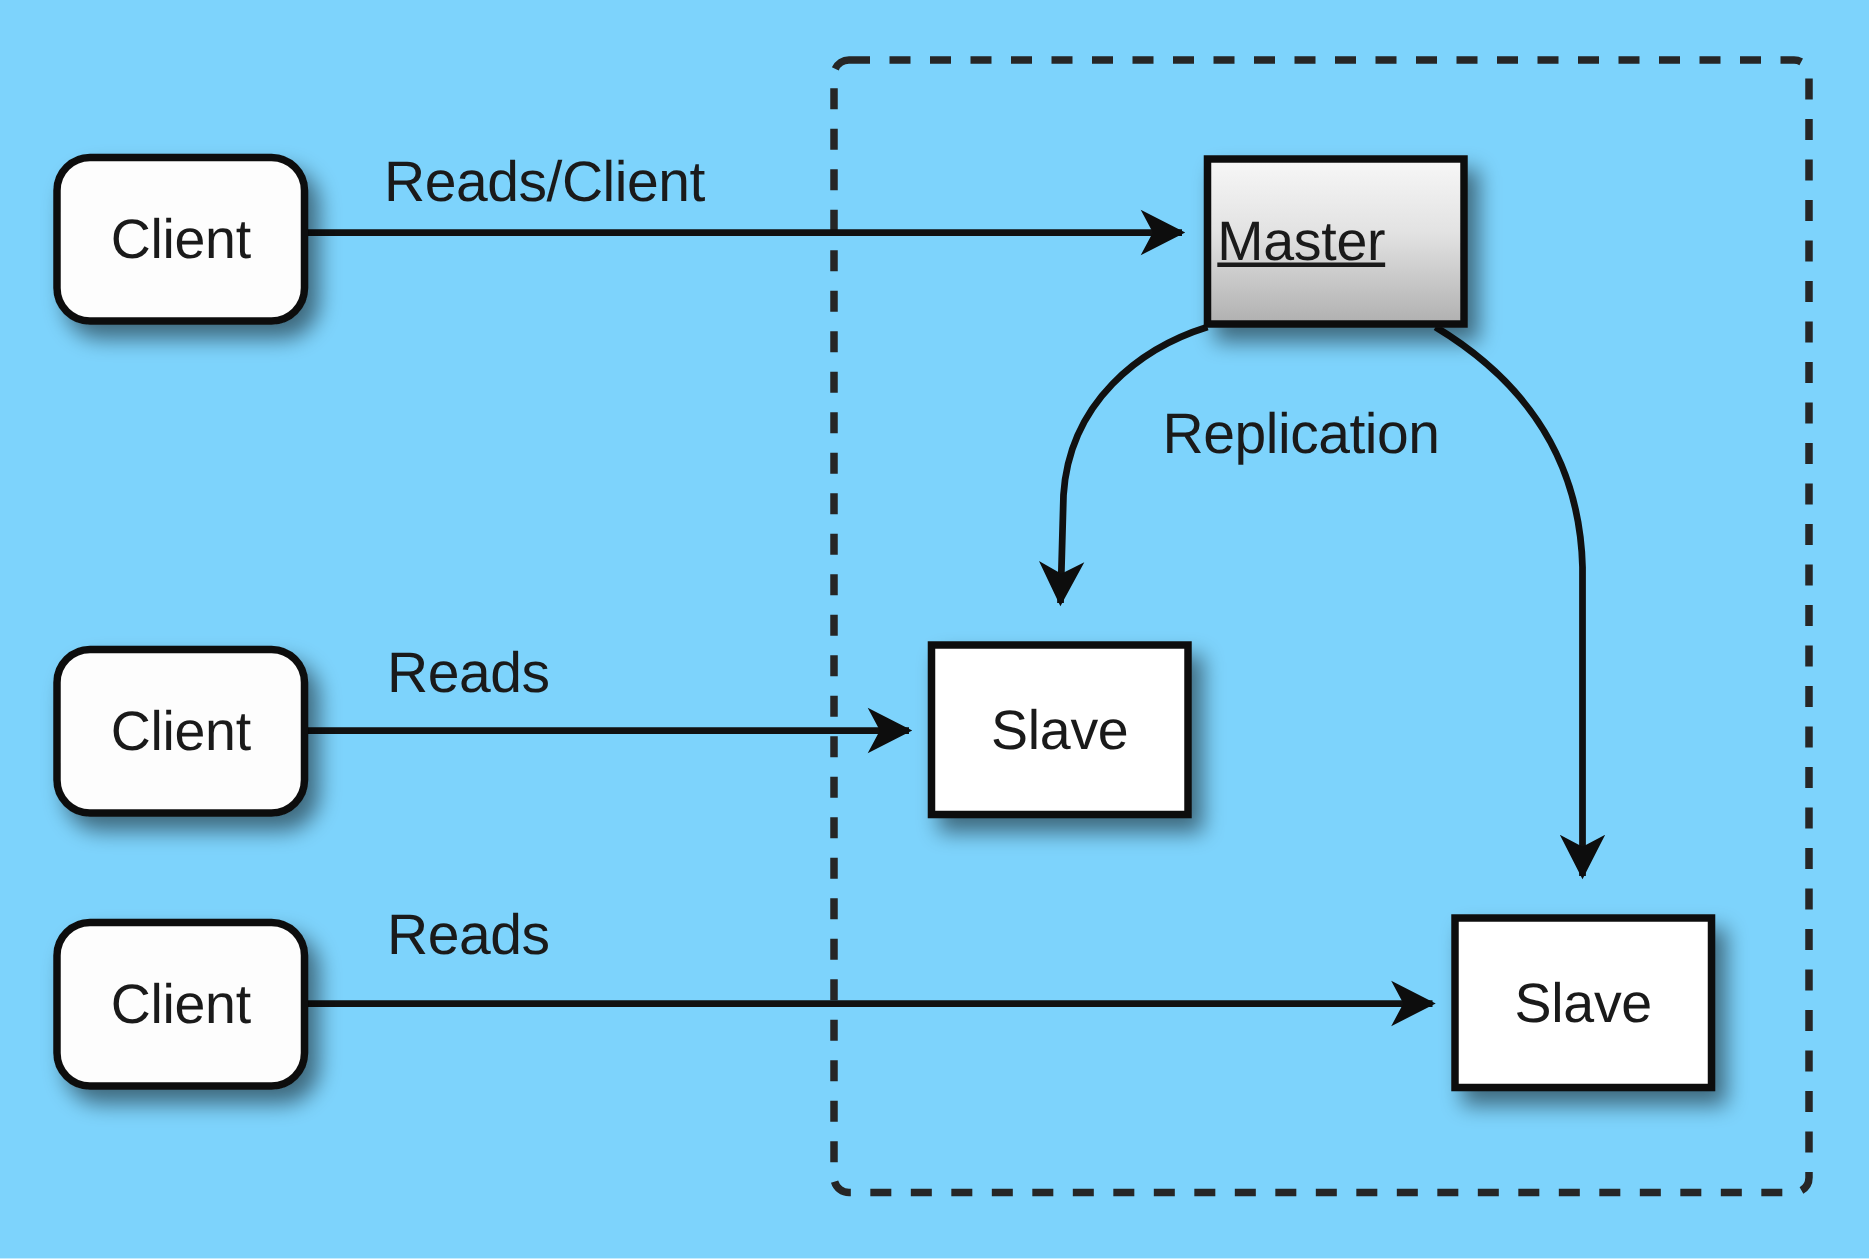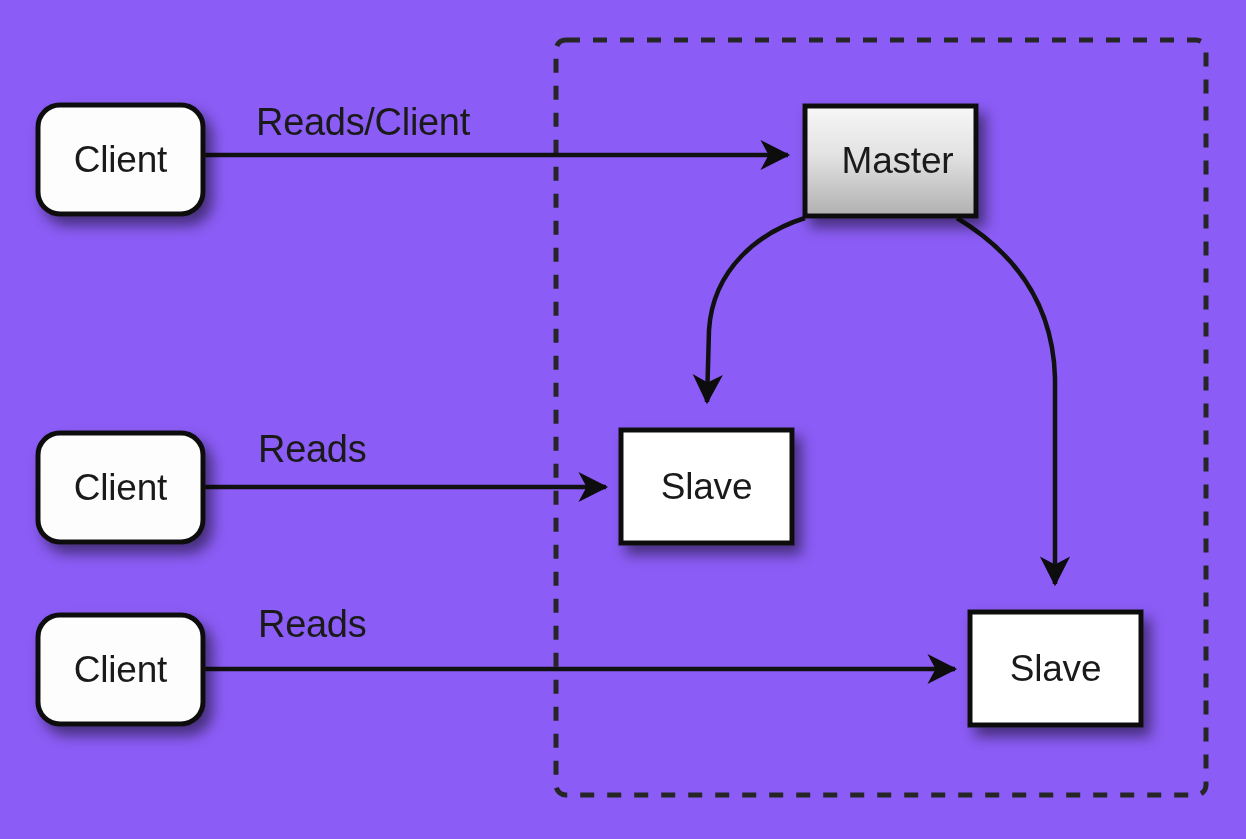--- a/index.html
+++ b/index.html
@@ -4,21 +4,21 @@
 <style>
   html, body {
     margin: 0;
     padding: 0;
     background: #ffffff;
   }
   #canvas {
     position: relative;
     width: 1246px;
     height: 839px;
-    background: #8b5cf6;
+    background: #7dd3fc;
     font-family: "Liberation Sans", sans-serif;
     overflow: hidden;
   }
   #svg-layer {
     position: absolute;
     left: 0;
     top: 0;
     width: 1246px;
     height: 839px;
   }
@@ -111,26 +111,27 @@
       <rect x="970" y="612" width="171" height="113" fill="#ffffff" stroke="#111111" stroke-width="5"></rect>
     </g>
   </svg>
 
   <div class="node-label" style="left:38px; top:105px; width:165px; height:109px;">Client</div>
 
   <div class="node-label" style="left:38px; top:433px; width:165px; height:109px;">Client</div>
 
   <div class="node-label" style="left:38px; top:615px; width:165px; height:109px;">Client</div>
 
-  <div class="node-label" style="left:812px; top:106px; width:171px; height:110px;">Master</div>
+  <div class="node-label" style="left:782px; top:106px; width:171px; height:110px;text-decoration:underline;">Master</div>
 
   <div class="node-label" style="left:621px; top:430px; width:171px; height:113px;">Slave</div>
 
   <div class="node-label" style="left:970px; top:612px; width:171px; height:113px;">Slave</div>
 
   <div class="edge-label" style="left:256px; top:101px;">Reads/Client</div>
 
   <div class="edge-label" style="left:258px; top:428px;">Reads</div>
 
   <div class="edge-label" style="left:258px; top:603px;">Reads</div>
 
+  <div class="edge-label" style="left:775px; top:269px;">Replication</div>
 
 </div>
 
 </body></html>

